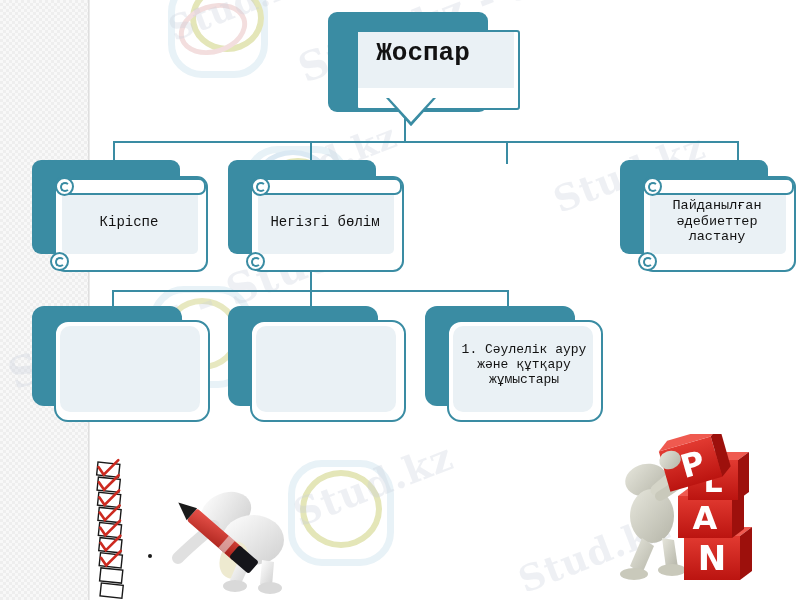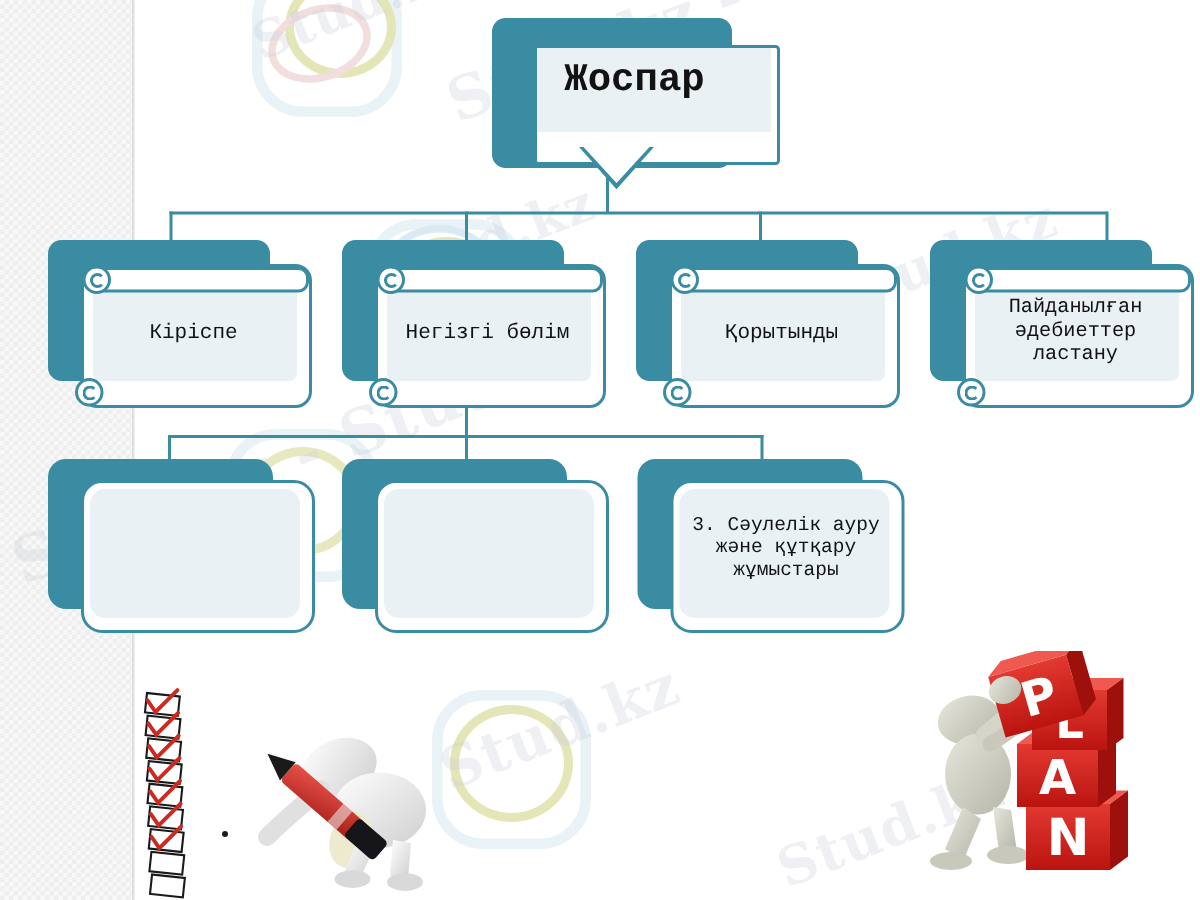--- a/index.html
+++ b/index.html
@@ -187,29 +187,20 @@
   <div class="node" style="left:32px;top:160px;width:176px;height:112px;">
     <div class="shadow-rect" style="width:148px;height:94px;"></div>
     <div class="frame" style="left:22px;top:16px;width:150px;height:92px;"></div>
     <div class="panel" style="left:30px;top:26px;width:136px;height:68px;"></div>
     <div class="curl-bar" style="left:30px;top:18px;width:140px;"></div>
     <div class="curl" style="left:23px;top:17px;"></div>
     <div class="curl" style="left:18px;top:92px;"></div>
     <div class="label" style="left:24px;right:6px;top:54px;font-size:14px;">Кіріспе</div>
   </div>
 
-  <div class="node" style="left:424px;top:160px;width:176px;height:112px;">
-    <div class="shadow-rect" style="width:148px;height:94px;"></div>
-    <div class="frame" style="left:22px;top:16px;width:150px;height:92px;"></div>
-    <div class="panel" style="left:30px;top:26px;width:136px;height:68px;"></div>
-    <div class="curl-bar" style="left:30px;top:18px;width:140px;"></div>
-    <div class="curl" style="left:23px;top:17px;"></div>
-    <div class="curl" style="left:18px;top:92px;"></div>
-    <div class="label" style="left:24px;right:6px;top:54px;font-size:14px;">Қорытынды</div>
-  </div>
 
   <div class="node" style="left:620px;top:160px;width:176px;height:112px;">
     <div class="shadow-rect" style="width:148px;height:94px;"></div>
     <div class="frame" style="left:22px;top:16px;width:150px;height:92px;"></div>
     <div class="panel" style="left:30px;top:26px;width:136px;height:68px;"></div>
     <div class="curl-bar" style="left:30px;top:18px;width:140px;"></div>
     <div class="curl" style="left:23px;top:17px;"></div>
     <div class="curl" style="left:18px;top:92px;"></div>
     <div class="label" style="left:26px;right:8px;top:38px;font-size:13.5px;">Пайданылған әдебиеттер ластану</div>
   </div>
@@ -223,21 +214,21 @@
   <div class="node" style="left:228px;top:306px;width:180px;height:118px;">
     <div class="shadow-rect" style="width:150px;height:100px;border-radius:12px;"></div>
     <div class="frame" style="left:22px;top:14px;width:152px;height:98px;border-radius:14px;"></div>
     <div class="panel" style="left:28px;top:20px;width:140px;height:86px;border-radius:10px;"></div>
   </div>
 
   <div class="node" style="left:425px;top:306px;width:180px;height:118px;">
     <div class="shadow-rect" style="width:150px;height:100px;border-radius:12px;"></div>
     <div class="frame" style="left:22px;top:14px;width:152px;height:98px;border-radius:14px;"></div>
     <div class="panel" style="left:28px;top:20px;width:140px;height:86px;border-radius:10px;"></div>
-    <div class="label" style="left:26px;right:8px;top:36px;font-size:13px;">3. Сәулелік ауру және құтқару жұмыстары</div>
+    <div class="label" style="left:26px;right:8px;top:36px;font-size:13px;">1. Сәулелік ауру және құтқару жұмыстары</div>
   </div>
 
   <div class="fig" style="left:90px;top:452px;width:220px;height:148px;">
     <svg width="220" height="148" viewBox="0 0 220 148">
       <defs>
         <linearGradient id="bodyG" x1="0" y1="0" x2="1" y2="1">
           <stop offset="0%" stop-color="#ffffff"></stop>
             <stop offset="100%" stop-color="#cfcfcf"></stop>
         </linearGradient>
         <linearGradient id="penG" x1="0" y1="0" x2="1" y2="1">

